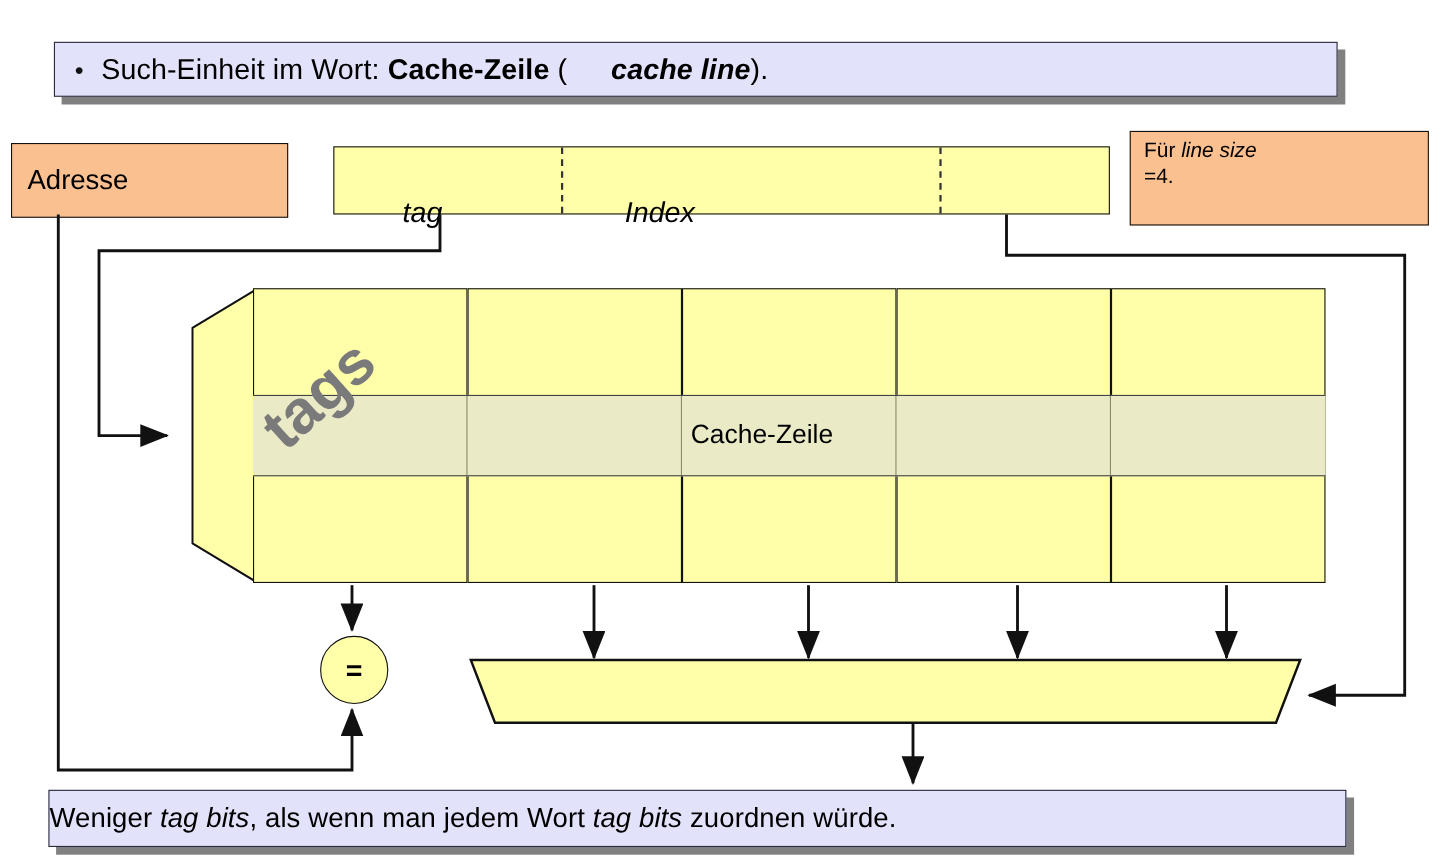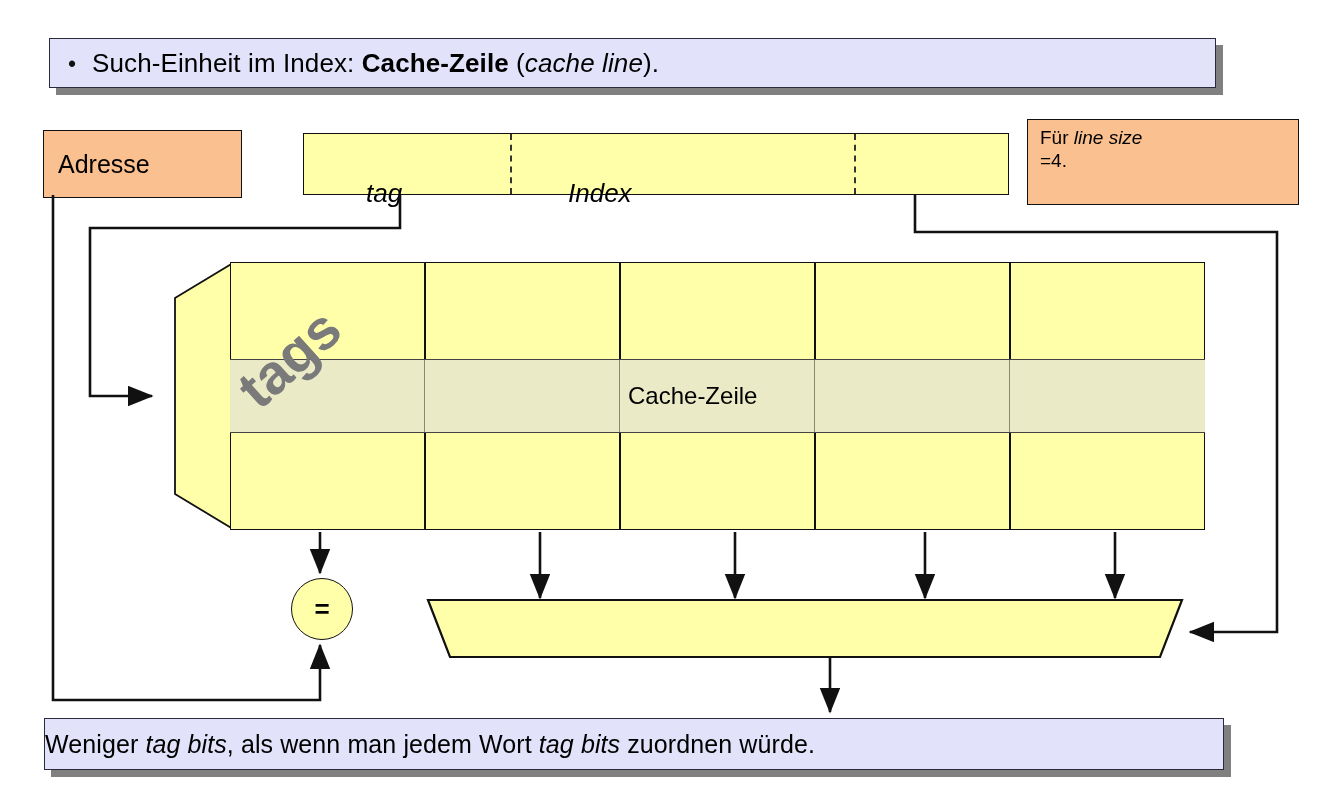--- a/index.html
+++ b/index.html
@@ -22,31 +22,31 @@
   }
   .banner-top{left:49px;top:38px;width:1167px;height:50px;}
   .banner-bottom{left:44px;top:718px;width:1180px;height:52px;}
 
   .bullet-row{display:flex;align-items:baseline;padding-left:18px;}
   .bullet-dot{font-size:23px;line-height:1;color:#111;margin-right:16px;}
   .banner-text{font-size:26px;color:#000;white-space:nowrap;letter-spacing:.1px;}
   .banner-bottom .banner-text{font-size:25px;}
   .bi{font-style:italic;}
   .bb{font-weight:bold;}
-  .bbi{font-weight:normal;font-style:italic;}
+  .bbi{font-weight:bold;font-style:italic;margin-left:40px;}
 
   
   .obox{
     position:absolute;
     background:#fac090;
     border:1.6px solid #111;
     box-sizing:border-box;
     color:#000;
   }
-  .obox-adresse{left:43px;top:130px;width:199px;height:68px;
+  .obox-adresse{left:10px;top:130px;width:252px;height:68px;
      display:flex;align-items:center;padding-left:14px;font-size:25px;}
   .obox-linesize{left:1027px;top:119px;width:272px;height:86px;
      padding:6px 0 0 12px;font-size:19px;line-height:1.22;}
 
   
   .addrbar{
     position:absolute;left:303px;top:133px;width:706px;height:62px;
     background:#ffffaa;border:1.8px solid #111;box-sizing:border-box;
   }
   .addr-div{position:absolute;top:0;bottom:0;width:0;
@@ -94,21 +94,21 @@
 </style>
 </head>
 <body>
 
 <div id="stage">
 
   <div class="banner banner-top">
     <div class="bullet-row">
       <span class="bullet-dot">•</span>
       <span class="banner-text">
-        <span>Such-Einheit im Index: </span><span class="bb">Cache-Zeile</span><span> (</span><span class="bbi">cache line</span><span>).</span>
+        <span>Such-Einheit im Wort: </span><span class="bb">Cache-Zeile</span><span> (</span><span class="bbi">cache line</span><span>).</span>
       </span>
     </div>
   </div>
 
   <div class="obox obox-adresse">
     <span>Adresse</span>
   </div>
 
   <div class="obox obox-linesize">
     <span>Für </span><span class="bi">line size</span><br>

